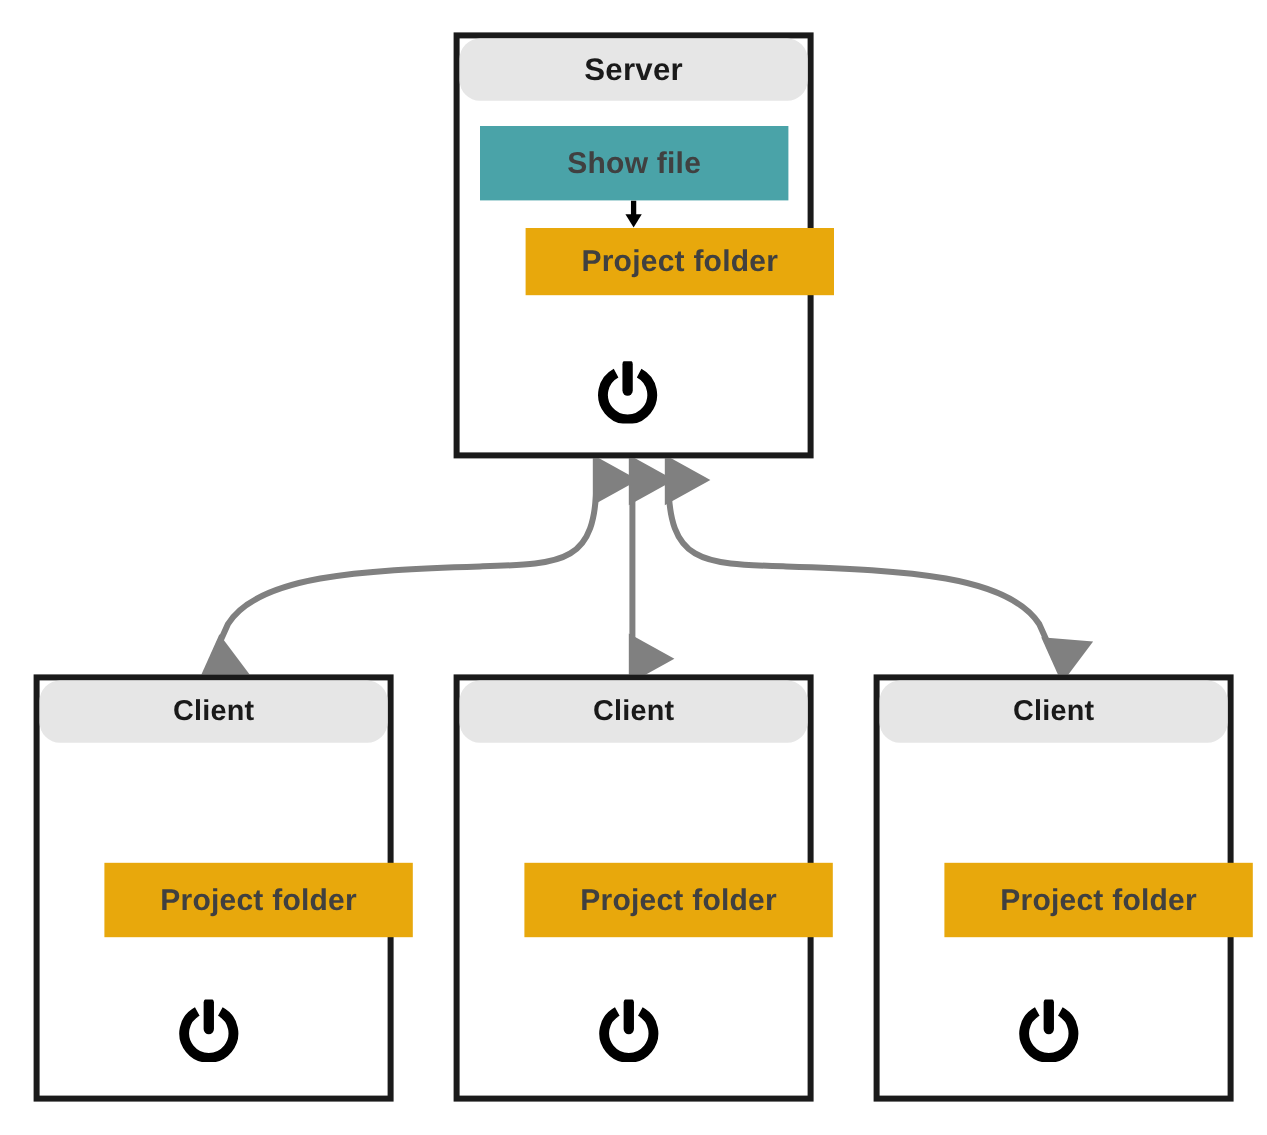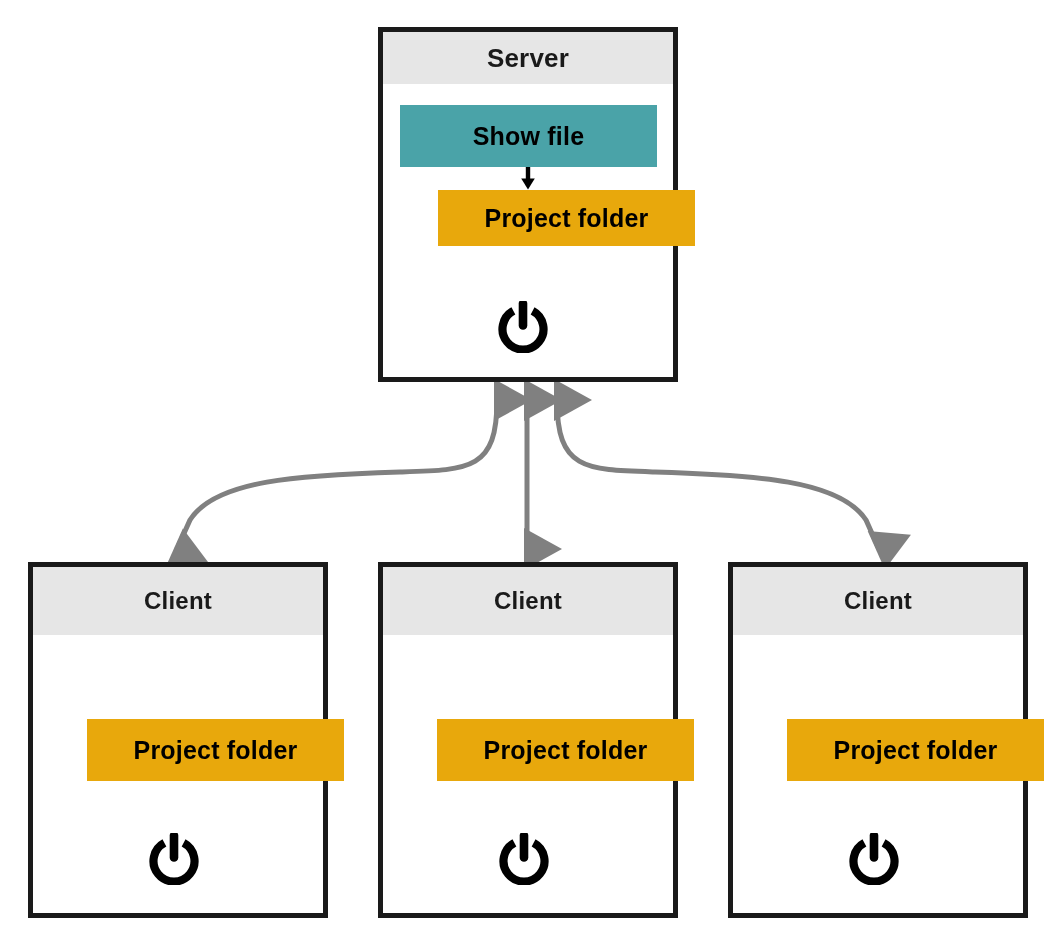--- a/index.html
+++ b/index.html
@@ -27,36 +27,37 @@
   .node-header {
     position: absolute;
     left: 0;
     right: 0;
     top: 0;
     background: #e6e6e6;
     display: flex;
     align-items: center;
     justify-content: center;
     box-sizing: border-box;
+    border-radius: 17px;
   }
   .node-header-label {
     font-weight: bold;
     color: #1a1a1a;
     letter-spacing: 0.2px;
     line-height: 1;
   }
   .bar {
     position: absolute;
     display: flex;
     align-items: center;
     justify-content: center;
     box-sizing: border-box;
   }
   .bar-label {
-    color: #000000;
+    color: #404040;
     font-weight: bold;
     line-height: 1;
     letter-spacing: 0.2px;
   }
   .bar-teal { background: #4aa3a8; }
   .bar-orange { background: #e8a80c; margin-left: 38px; }
 
   .power-icon {
     position: absolute;
     display: block;
@@ -111,21 +112,21 @@
     width: 52px;
     height: 52px;
   }
 
   
   .client-box {
     top: 562px;
     width: 300px;
     height: 356px;
   }
-  .client-box .node-header { height: 68px; justify-content: center; }
+  .client-box .node-header { height: 52px; justify-content: center; }
   .client-box .node-header-label { font-size: 24px; }
   .client-box .client-folder {
     left: 16px;
     top: 152px;
     width: 257px;
     height: 62px;
   }
   .client-box .client-folder .bar-label { font-size: 25px; }
   .client-box .client-power {
     left: 115px;

